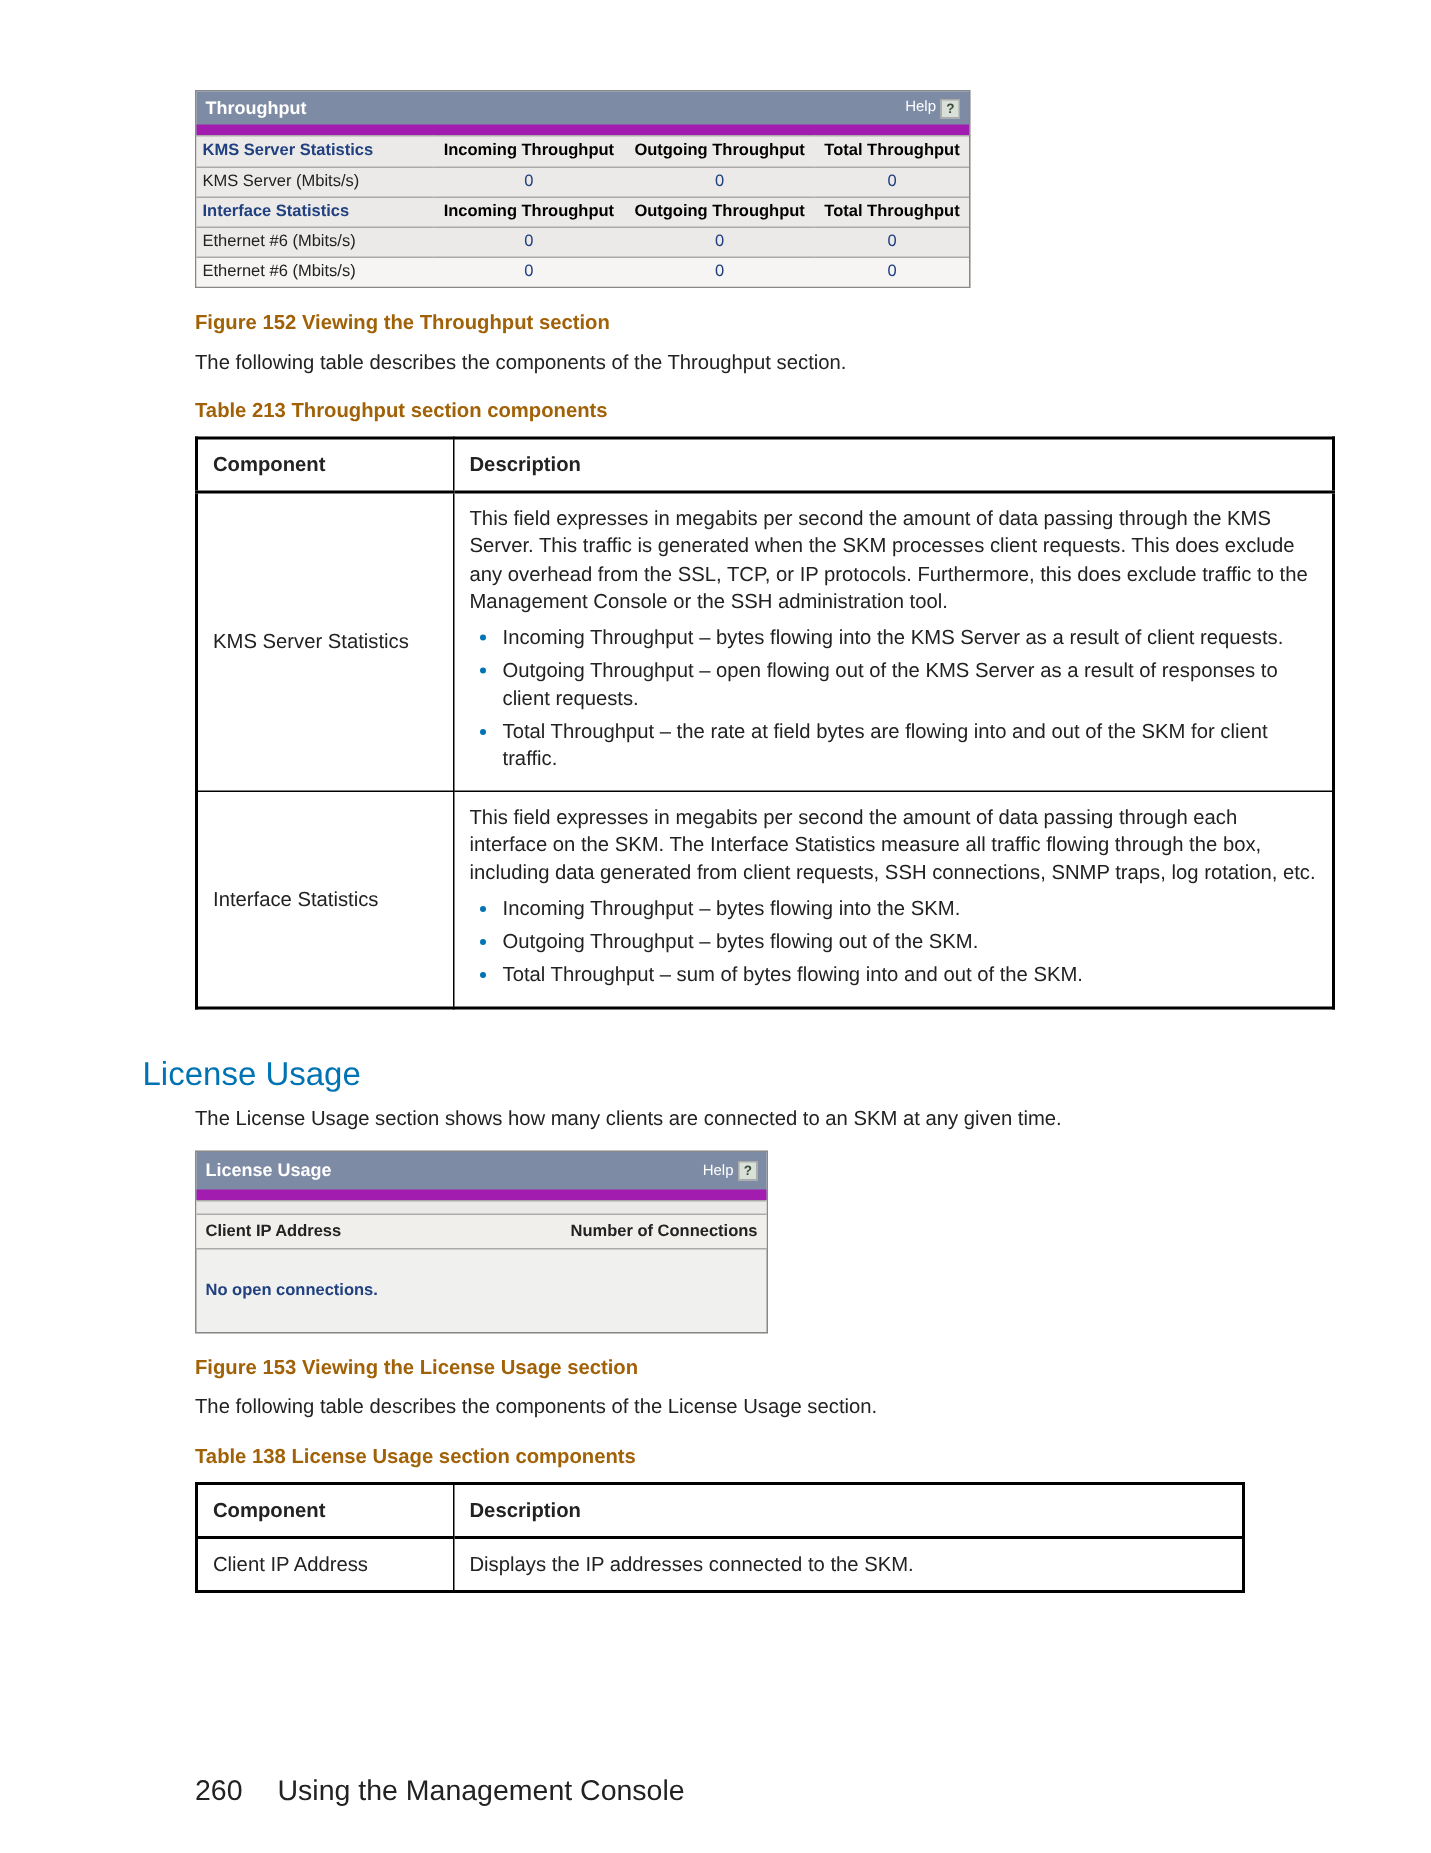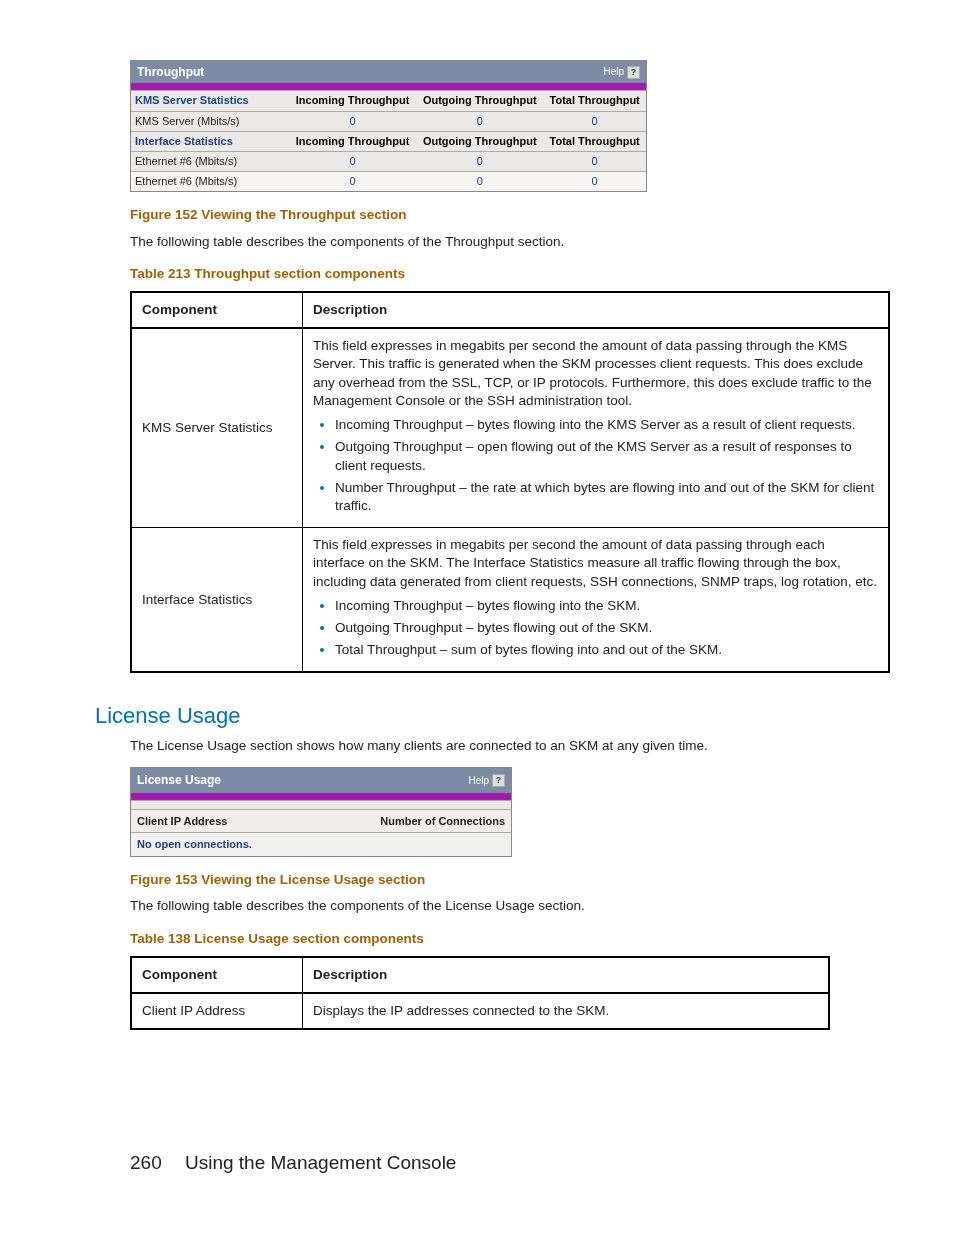--- a/index.html
+++ b/index.html
@@ -111,21 +111,21 @@
     background: #f0f0ee;
     font-size: 11px;
     margin-top: 12px;
   }
   .widget2 .lu-row {
     display: flex; justify-content: space-between;
     padding: 4px 6px;
     border-top: 1px solid #aaa;
   }
   .widget2 .lu-head { font-weight: bold; background: #f0efec; }
-  .widget2 .lu-msg { color: #204080; font-weight: bold; border-top: 1px solid #aaa; padding:4px 6px;}
+  .widget2 .lu-msg { color: #204080; font-weight: bold; border-top: 1px solid #aaa; padding:20px 6px;}
 
   .footer {
     margin-top: 120px;
     font-size: 19px;
   }
   .footer .pn { margin-right: 18px; }
 </style>
 </head>
 <body>
 
@@ -185,21 +185,21 @@
       <th>Component</th>
       <th>Description</th>
     </tr>
     <tr>
       <td>KMS Server Statistics</td>
       <td>
         <span>This field expresses in megabits per second the amount of data passing through the KMS Server. This traffic is generated when the SKM processes client requests. This does exclude any overhead from the SSL, TCP, or IP protocols. Furthermore, this does exclude traffic to the Management Console or the SSH administration tool.</span>
         <ul>
           <li>Incoming Throughput – bytes flowing into the KMS Server as a result of client requests.</li>
           <li>Outgoing Throughput – open flowing out of the KMS Server as a result of responses to client requests.</li>
-          <li>Number Throughput – the rate at which bytes are flowing into and out of the SKM for client traffic.</li>
+          <li>Total Throughput – the rate at field bytes are flowing into and out of the SKM for client traffic.</li>
         </ul>
       </td>
     </tr>
     <tr>
       <td>Interface Statistics</td>
       <td>
         <span>This field expresses in megabits per second the amount of data passing through each interface on the SKM. The Interface Statistics measure all traffic flowing through the box, including data generated from client requests, SSH connections, SNMP traps, log rotation, etc.</span>
         <ul>
           <li>Incoming Throughput – bytes flowing into the SKM.</li>
           <li>Outgoing Throughput – bytes flowing out of the SKM.</li>

